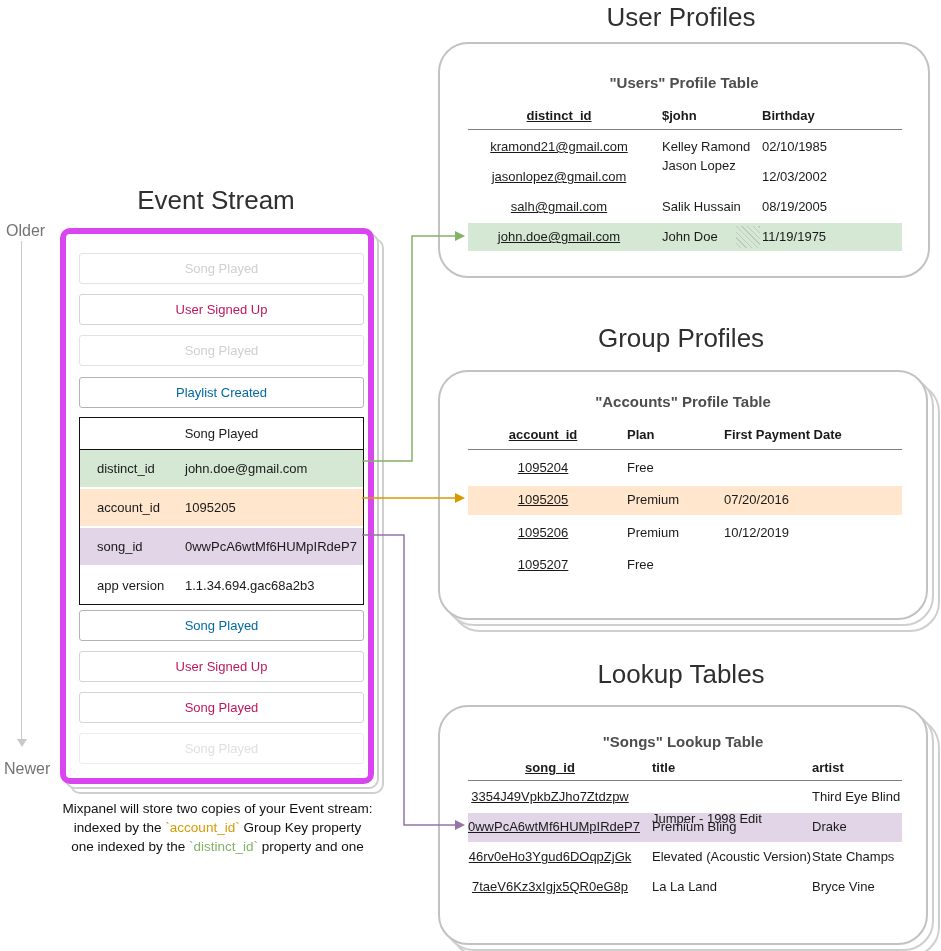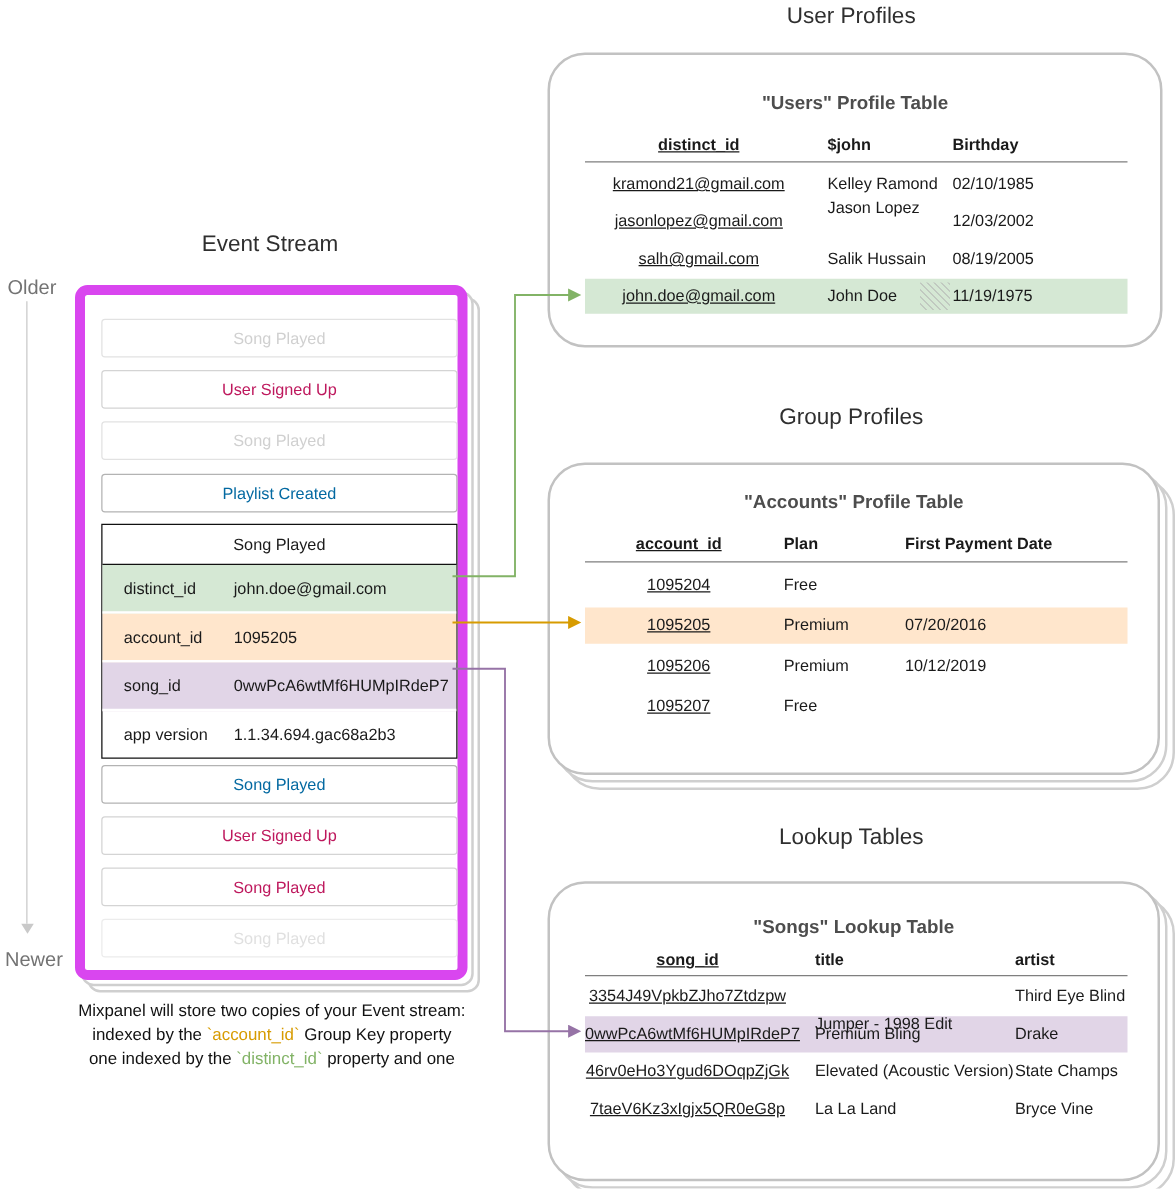--- a/index.html
+++ b/index.html
@@ -1,39 +1,39 @@
 <!DOCTYPE html>
 <html style="--green-fill: #d5e8d4; --orange-fill: #ffe6cc; --purple-fill: #e1d5e7; --green-stroke: #82b366; --orange-stroke: #d79b00; --purple-stroke: #9673a6;"><head>
 <meta charset="utf-8">
 <style>
   html,body{margin:0;padding:0;background:#fff;}
   .canvas{position:relative;width:941px;height:951px;background:#fff;overflow:hidden;
           font-family:"Liberation Sans",sans-serif;color:#1a1a1a;}
 
   
-  .sec-title{position:absolute;font-size:18px;color:#2f2f2f;text-align:center;}
+  .sec-title{position:absolute;font-size:26px;color:#2f2f2f;text-align:center;}
 
   
   .tl-label{position:absolute;font-size:16px;color:#737373;}
   .tl-line{position:absolute;left:21px;top:241px;width:1px;height:498px;background:#c9c9c9;}
   .tl-arrowhead{position:absolute;left:17px;top:739px;width:0;height:0;
     border-left:5px solid transparent;border-right:5px solid transparent;border-top:8px solid #c9c9c9;}
 
   
   .stack{position:absolute;}
   .sheet{position:absolute;width:100%;height:100%;box-sizing:border-box;background:#fff;
          border:2px solid #cfcfcf;}
   .sheet.round{border-radius:30px;}
   .sheet.square{border-radius:10px;}
   .card-main{position:absolute;left:0;top:0;width:100%;height:100%;box-sizing:border-box;
              background:#fff;border:2px solid #c2c2c2;border-radius:30px;}
 
   
   .stream-box{position:absolute;left:0;top:0;width:100%;height:100%;box-sizing:border-box;
-              background:#fff;border:8px solid #d946ef;border-radius:10px;}
+              background:#fff;border:6px solid #d946ef;border-radius:10px;}
   .event{position:absolute;left:13px;width:285px;height:31px;box-sizing:border-box;
          border:1px solid #b3b3b3;border-radius:3px;background:#fff;
          display:flex;align-items:center;justify-content:center;font-size:13px;}
   .f1{border-color:#b3b3b3;color:#0369a1;}
   .f2{border-color:#d4d4d4;color:#be185d;}
   .f3{border-color:#e2e2e2;color:#d0d0d0;}
   .f4{border-color:#ececec;color:#e0e0e0;}
 
   .expanded{position:absolute;left:13px;top:183px;width:285px;box-sizing:border-box;
             border:1px solid #111;background:#fff;}

